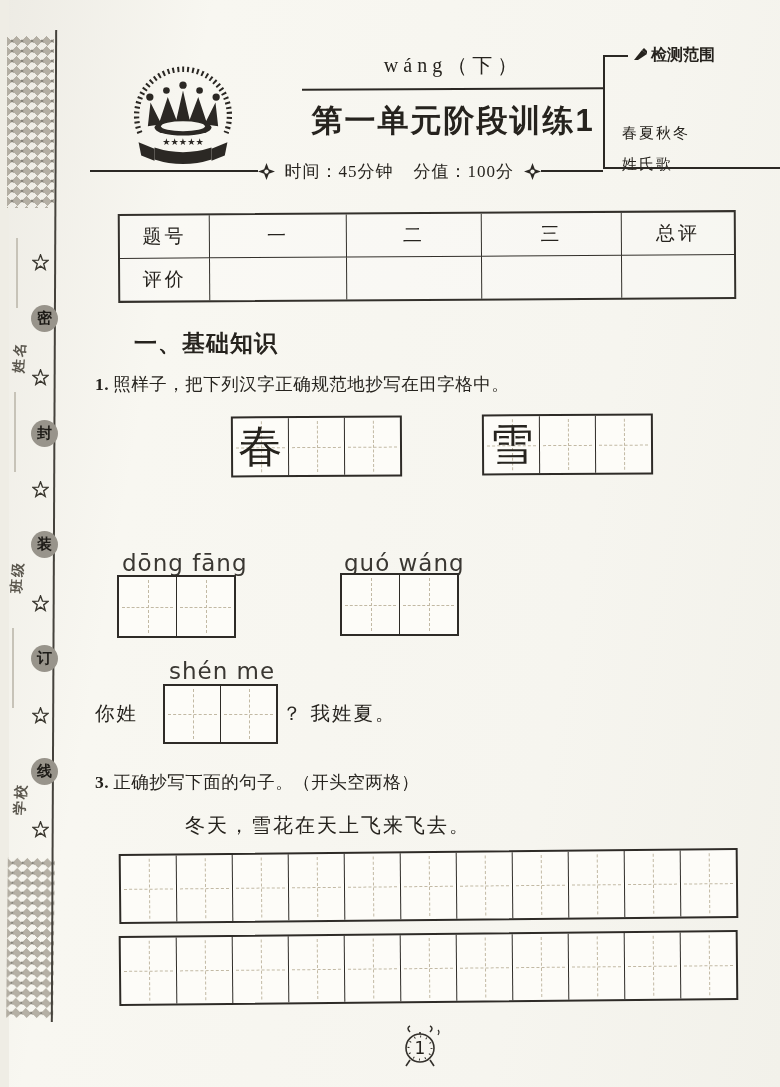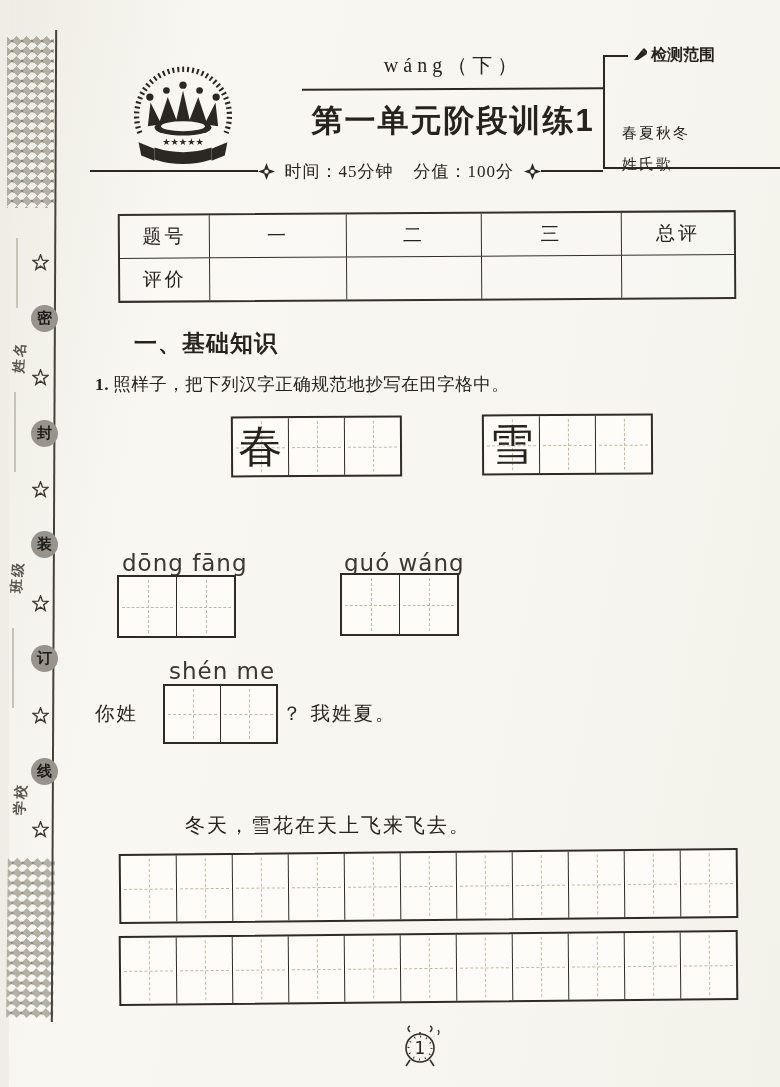--- a/index.html
+++ b/index.html
@@ -234,20 +234,23 @@
     </div>
 
   <div class="pinyin" style="left:169px;top:658px">shén me</div>
   <div class="plain kai" style="left:95px;top:700px">你姓</div>
   <div class="tian-row cell-55x56" style="left:163px;top:684px">
       <div class="tian-cell"></div>
       <div class="tian-cell"></div>
     </div>
   <div class="plain kai" style="left:282px;top:700px">？ 我姓夏。</div>
 
+  <div class="q-line" style="left:95px;top:770px">
+    <b>3.</b><span>正确抄写下面的句子。（开头空两格）</span>
+  </div>
   <div class="plain kai" style="left:185px;top:812px;font-size:20px">冬天，雪花在天上飞来飞去。</div>
 
   <div class="tian-row cell-55x66" style="left:119px;top:851px;transform:rotate(-.55deg)">
       <div class="tian-cell"></div>
       <div class="tian-cell"></div>
       <div class="tian-cell"></div>
       <div class="tian-cell"></div>
       <div class="tian-cell"></div>
       <div class="tian-cell"></div>
       <div class="tian-cell"></div>

